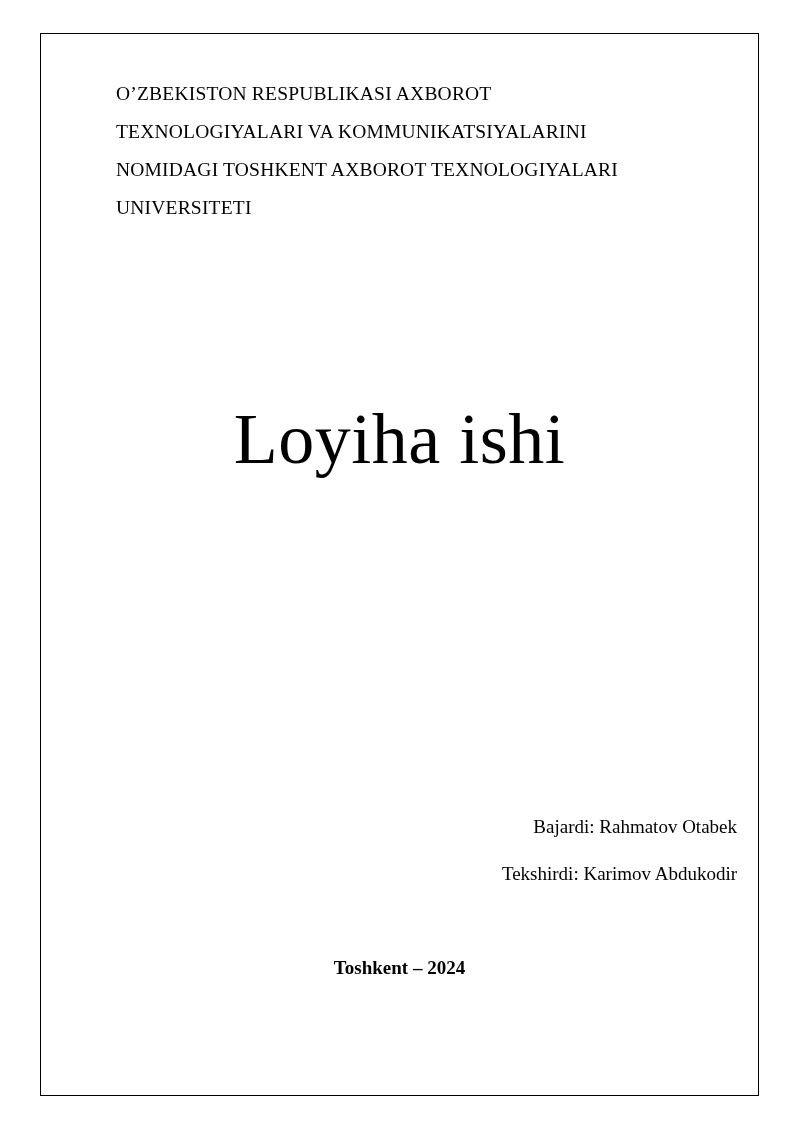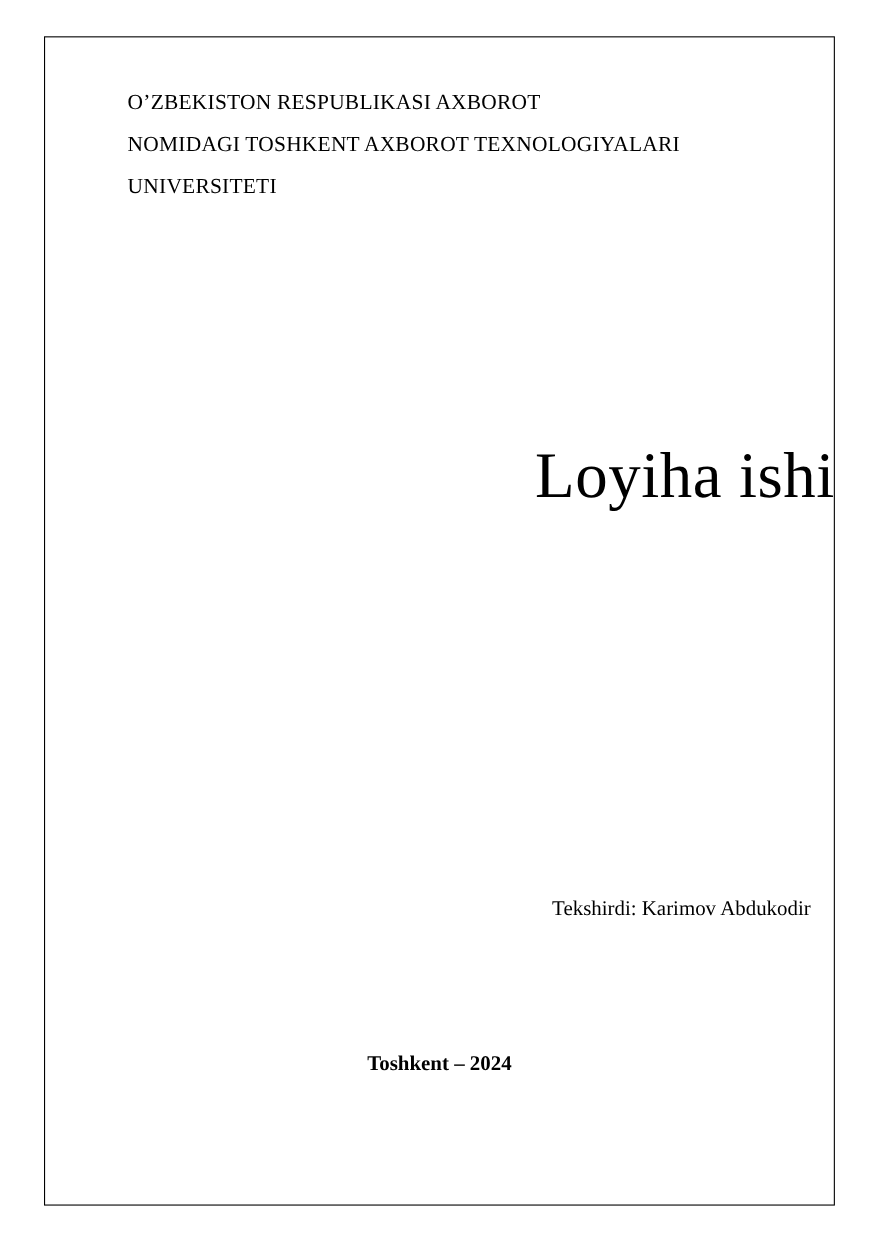--- a/index.html
+++ b/index.html
@@ -49,22 +49,22 @@
     font-size: 19.5px;
     line-height: 38px;
     letter-spacing: 0.2px;
     white-space: nowrap;
   }
   .doc-title {
     position: absolute;
     left: 0;
     top: 370px;
     width: 719px;
-    text-align: right;
-    font-size: 59px;
+    text-align: center;
+    font-size: 72px;
     line-height: 1;
     letter-spacing: 0.5px;
   }
   .subject-line {
     position: absolute;
     left: 0;
     top: 540px;
     width: 719px;
     text-align: center;
     font-size: 17.5px;
@@ -98,27 +98,29 @@
 <body>
 
 <div class="page">
 
   <div class="page-border"></div>
 
   <div class="content">
 
     <div class="org-block">
       <div class="org-line">O’ZBEKISTON RESPUBLIKASI AXBOROT</div>
+      <div class="org-line">TEXNOLOGIYALARI VA KOMMUNIKATSIYALARINI</div>
       <div class="org-line">NOMIDAGI TOSHKENT AXBOROT TEXNOLOGIYALARI</div>
       <div class="org-line">UNIVERSITETI</div>
     </div>
 
     <div class="doc-title">Loyiha ishi</div>
 
 
     <div class="author-block">
+      <div class="author-line">Bajardi: Rahmatov Otabek</div>
       <div class="author-line">Tekshirdi: Karimov Abdukodir</div>
     </div>
 
     <div class="place-date">Toshkent – 2024</div>
 
   </div>
 </div>
 
 </body></html>

